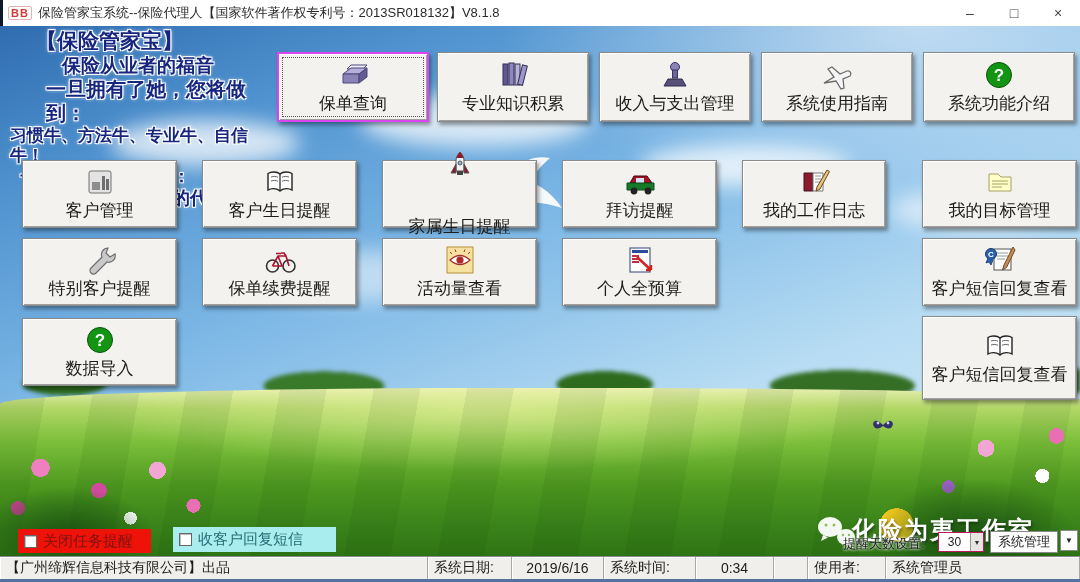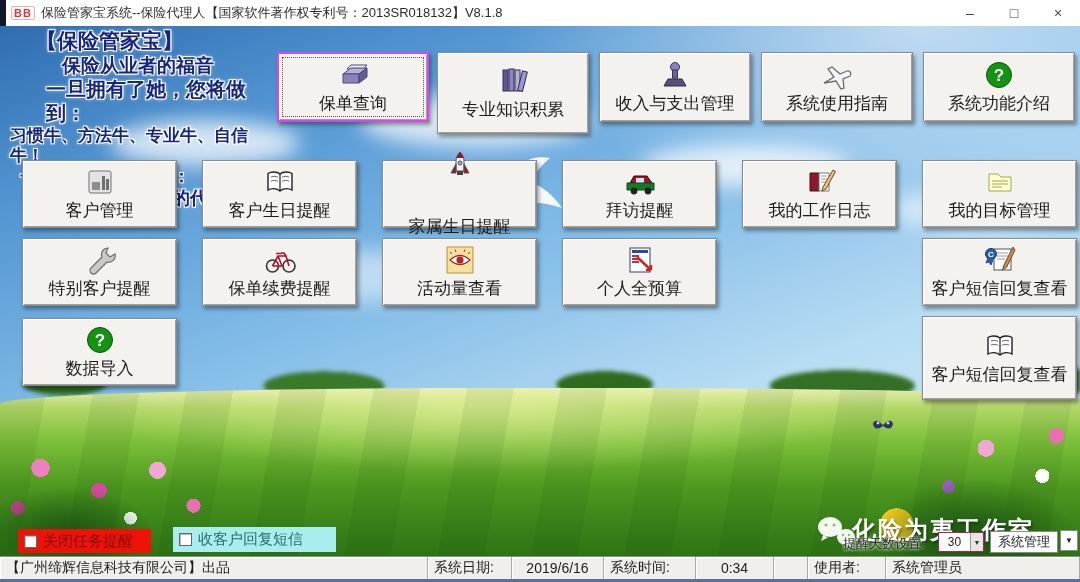--- a/index.html
+++ b/index.html
@@ -2,21 +2,21 @@
 <html><head>
 <meta charset="utf-8">
 <style>
   * { margin:0; padding:0; box-sizing:border-box; }
   html,body { width:1080px; height:582px; overflow:hidden; }
   body { font-family:"Liberation Sans", sans-serif; }
   .app { position:relative; width:1080px; height:582px; background:#fff; overflow:hidden; }
 
   
   .titlebar { position:absolute; top:0; left:0; width:1080px; height:26px; background:#fff;
-              display:flex; align-items:center; z-index:50; border-left:6px solid #0f172a; }
+              display:flex; align-items:center; z-index:50; border-left:3px solid #0f172a; }
   .app-logo { color:#d23a3a; font-weight:bold; font-size:11px; margin:0 6px 0 5px;
               border:1px solid #e8b0b0; padding:0 2px; border-radius:2px; letter-spacing:1px; }
   .app-title { font-size:13px; color:#2a2a2a; }
   .win-controls { margin-left:auto; display:flex; align-items:center; }
   .win-btn { width:44px; text-align:center; font-size:14px; color:#444; cursor:default; }
 
   
   .sky { position:absolute; top:26px; left:0; width:1080px; height:530px;
          background:
            radial-gradient(ellipse 700px 300px at 85% 0%, rgba(255,255,255,.55), transparent 60%),
@@ -171,21 +171,21 @@
     <span class="icon">
         <svg width="36" height="30" viewBox="0 0 36 30">
       <polygon points="12,9 28,9 32,5 16,5" fill="#efeefb" stroke="#4d4879"></polygon>
       <polygon points="8,14 24,14 32,8 16,8" fill="#b5afd9" stroke="#4d4879"></polygon>
       <polygon points="8,14 24,14 24,23 8,23" fill="#8a83b8" stroke="#4d4879"></polygon>
       <polygon points="24,14 32,8 32,17 24,23" fill="#635c94" stroke="#4d4879"></polygon>
         </svg>
       </span>
     <span>保单查询</span>
   </div>
-  <div class="btn" style="left:437px;top:52px;width:152px;height:82px;">
+  <div class="btn" style="left:437px;top:52px;width:152px;height:70px;">
     <span class="icon">
         <svg width="36" height="30" viewBox="0 0 36 30">
       <rect x="8" y="4" width="5" height="21" fill="#5f5894" stroke="#322e55"></rect>
       <rect x="14" y="3" width="5" height="22" fill="#8d86c0" stroke="#322e55"></rect>
       <rect x="20" y="4" width="5" height="21" fill="#b7b2d8" stroke="#322e55"></rect>
       <rect x="25" y="5" width="5" height="20" fill="#9d96cc" stroke="#322e55" transform="rotate(14 27 15)"></rect>
         </svg>
       </span>
     <span>专业知识积累</span>
   </div>
@@ -256,21 +256,21 @@
         <svg width="36" height="30" viewBox="0 0 36 30">
       <path d="M8 16 l4 -7 h13 l5 7 Z" fill="#a51126" stroke="#3a0a12"></path>
       <rect x="14" y="11" width="8" height="5" fill="#cfe3f5"></rect>
       <path d="M5 16 h27 v7 H5 Z" fill="#167a2a" stroke="#0c4a18"></path>
       <circle cx="12" cy="24" r="3.4" fill="#222"></circle>
           <circle cx="26" cy="24" r="3.4" fill="#222"></circle>
         </svg>
       </span>
     <span>拜访提醒</span>
   </div>
-  <div class="btn" style="left:742px;top:160px;width:155px;height:68px;">
+  <div class="btn" style="left:742px;top:160px;width:144px;height:68px;">
     <span class="icon">
         <svg width="36" height="30" viewBox="0 0 36 30">
       <path d="M8 6 h9 v18 H8 Z" fill="#8c1a2e" stroke="#46101c"></path>
       <path d="M17 6 h10 v18 H17 Z" fill="#fdfdfd" stroke="#777"></path>
       <path d="M19 9 h6 M19 12 h6 M19 15 h6" stroke="#999"></path>
       <path d="M21 20 L31 3 l2.5 1.5 L24 22 l-4 2 Z" fill="#e8c27a" stroke="#6e4a20"></path>
         </svg>
       </span>
     <span>我的工作日志</span>
   </div>

